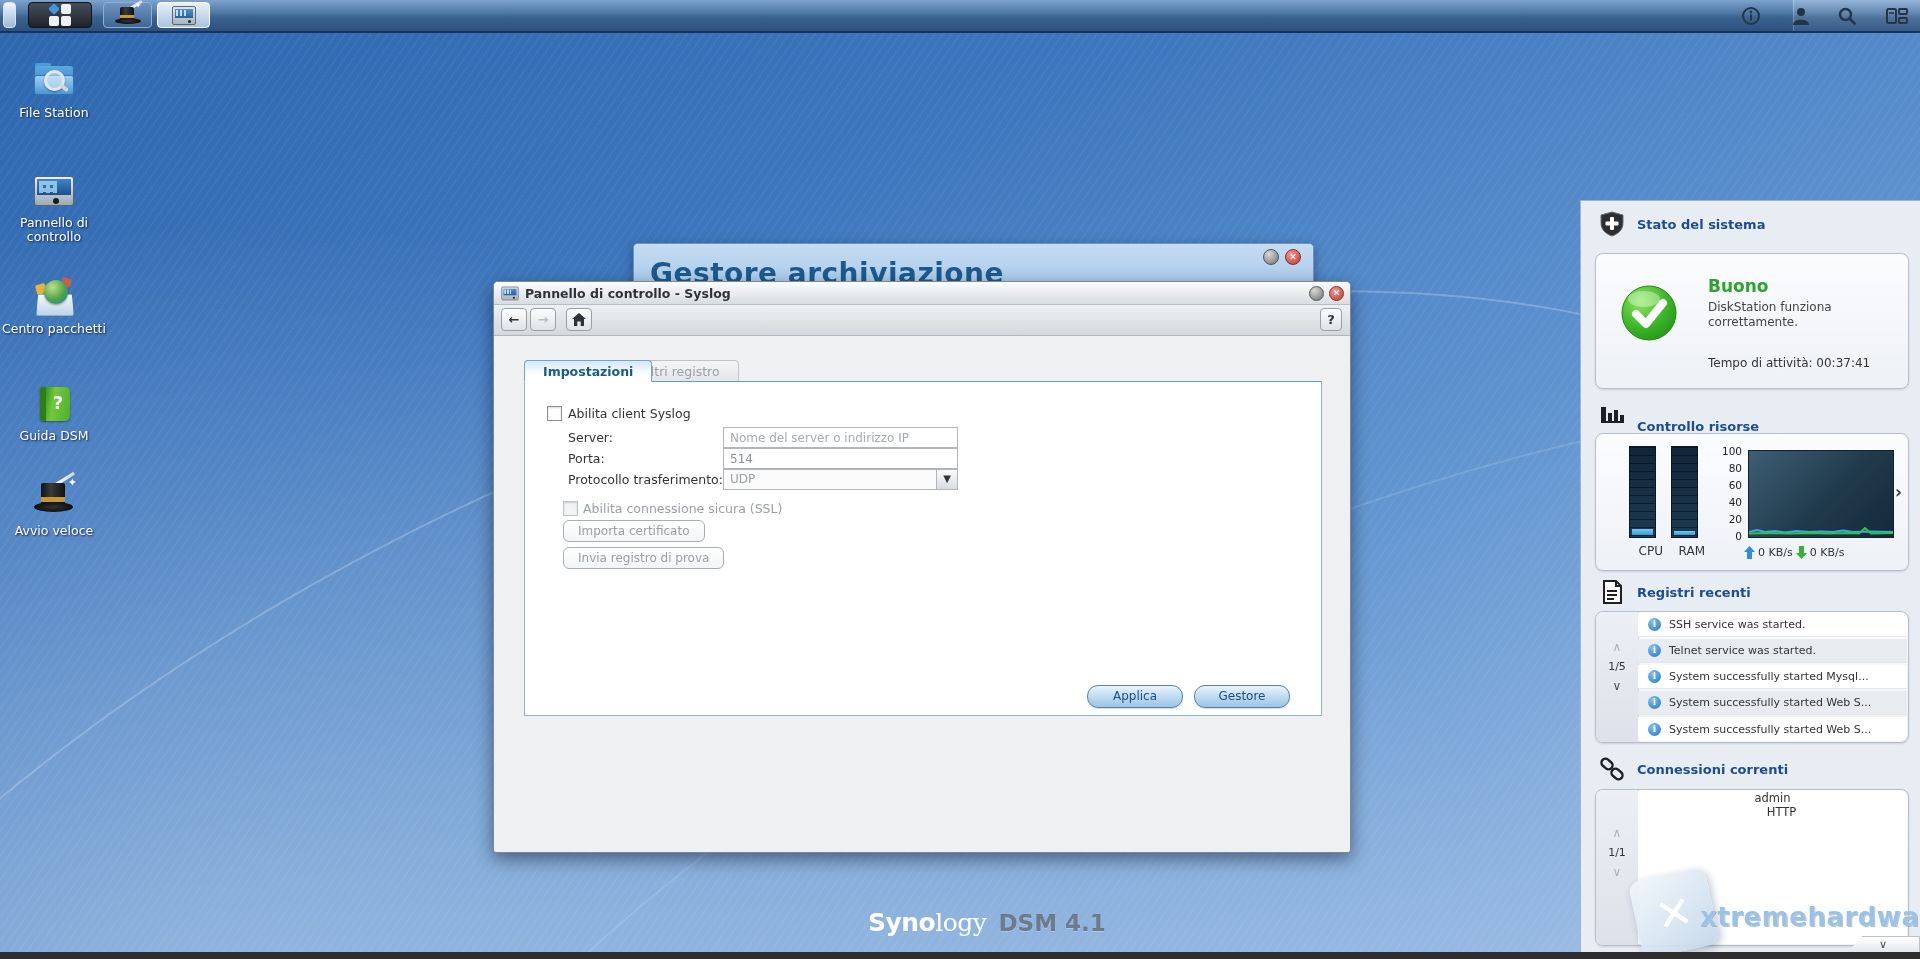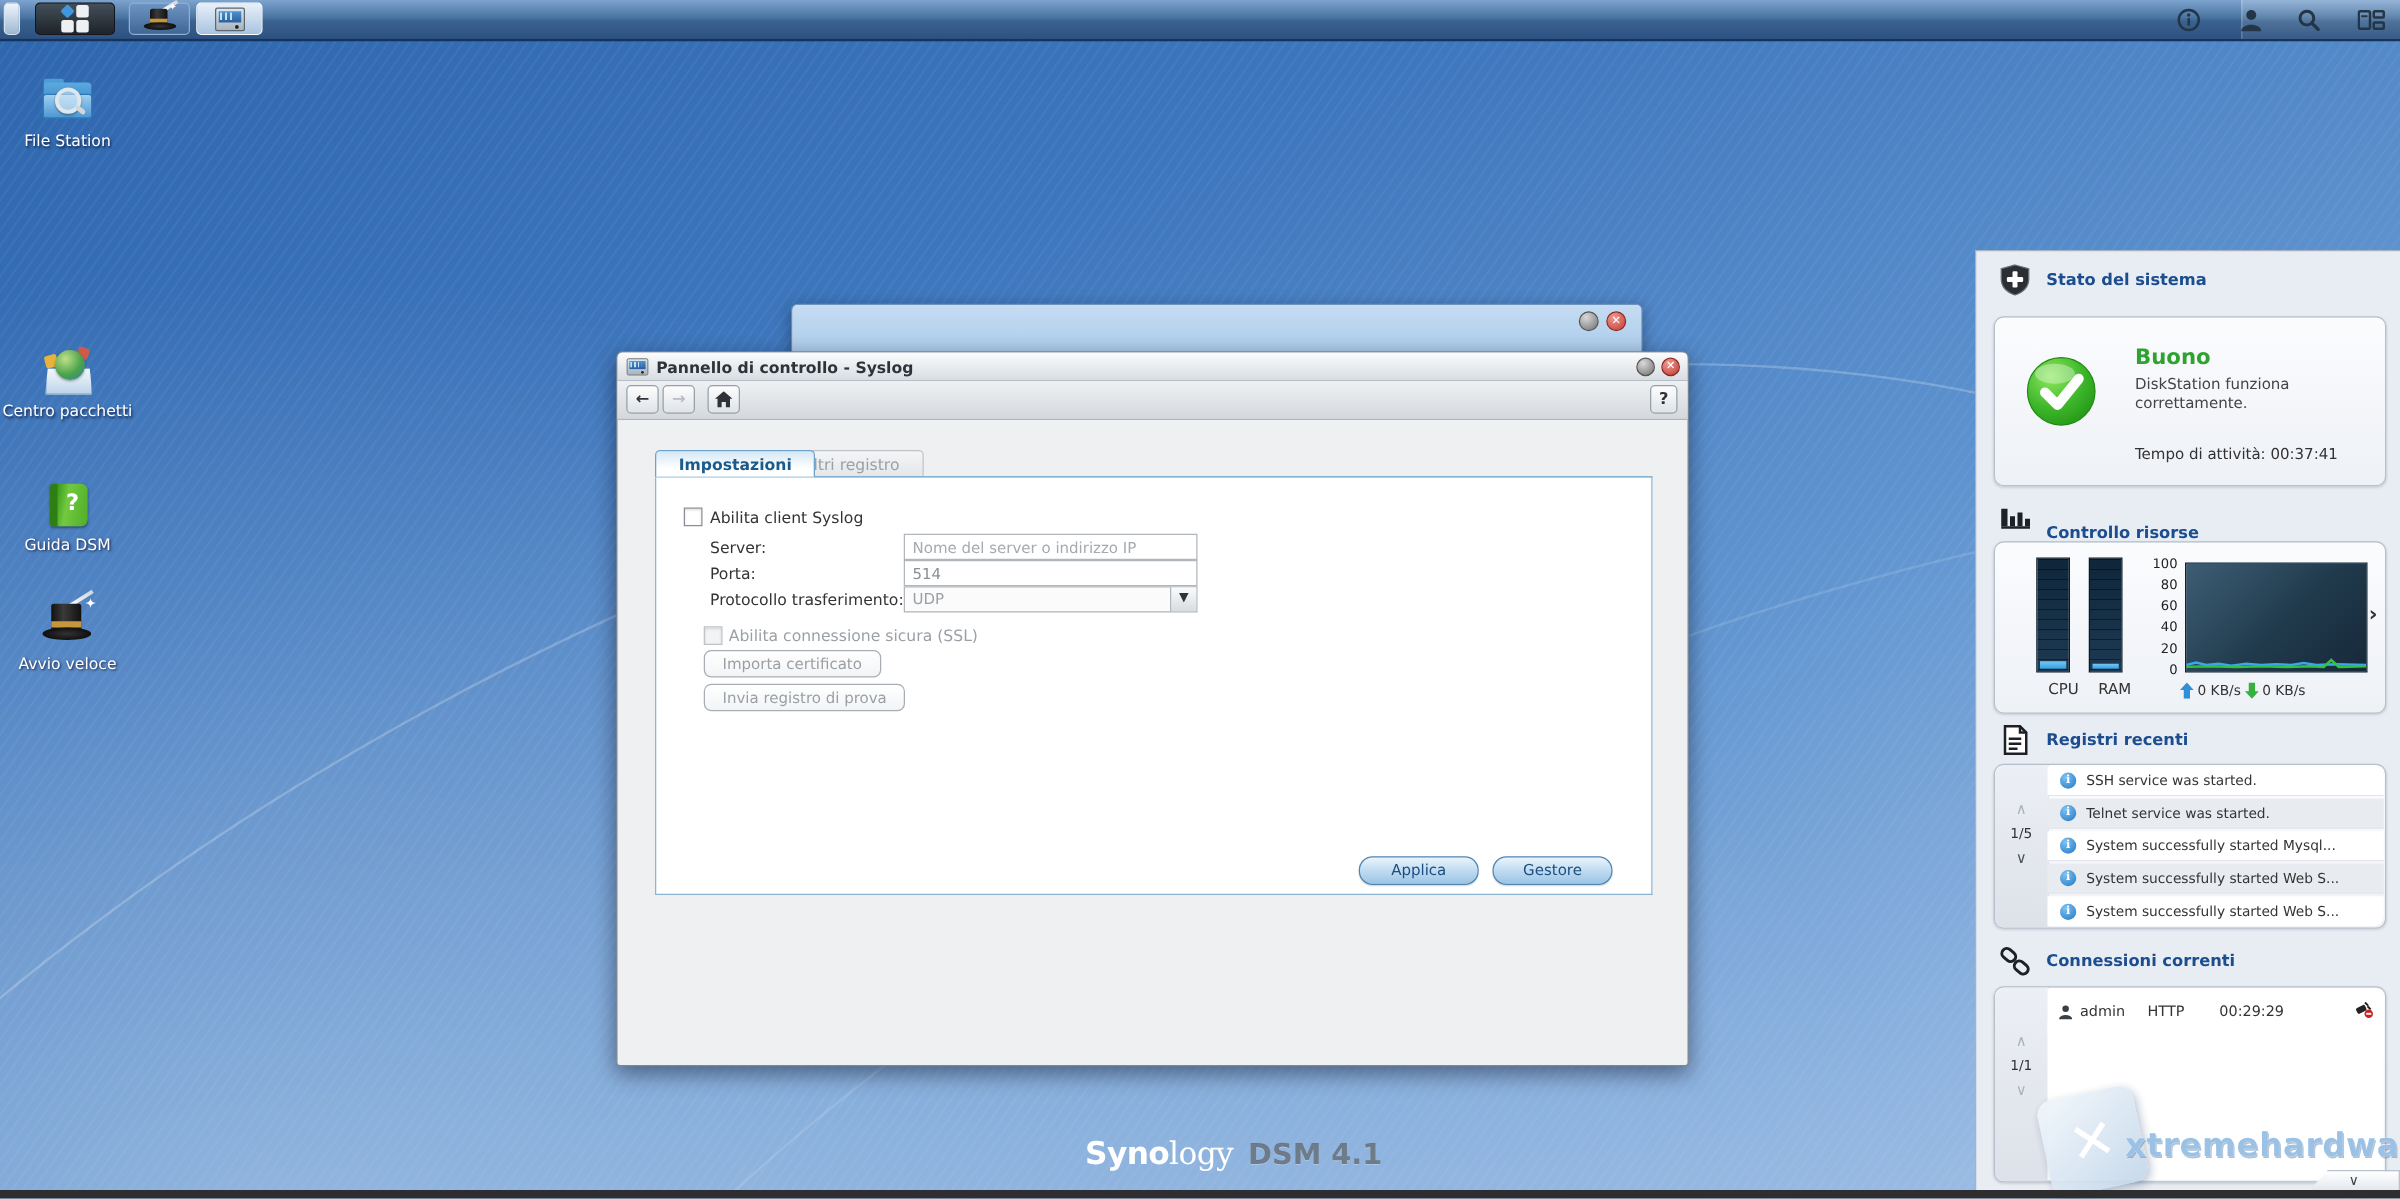--- a/index.html
+++ b/index.html
@@ -111,21 +111,21 @@
   .plot{position:absolute;left:152px;top:16px;width:146px;height:88px;background:linear-gradient(135deg,#3e5e74 0%,#203a4c 55%,#16293a);border:1px solid #0e2230;box-sizing:border-box;}
   .net-legend{position:absolute;top:112px;left:148px;font-size:11px;color:#333;display:flex;align-items:center;gap:3px;text-align:right;}
   .more{position:absolute;right:6px;top:48px;font-size:17px;font-weight:bold;color:#333;}
   .pager{position:absolute;left:0;top:0;bottom:0;width:42px;background:linear-gradient(#eceff4,#dde1e9);border-right:1px solid #cfd4dc;border-radius:8px 0 0 8px;text-align:center;}
   .pg-up{color:#aab2bd;font-size:12px;}
   .pg-dn{color:#4a5560;font-size:12px;}
   .pg-num{color:#333;font-size:11px;margin:6px 0;}
   .logrow{position:absolute;left:42px;right:1px;height:24px;border-bottom:1px solid #e3e6eb;display:flex;align-items:center;gap:8px;padding-left:10px;background:#fff;font-size:11px;color:#333;box-sizing:border-box;}
   .logrow.alt{background:#e8ebf0;}
   .info-dot{width:13px;height:13px;border-radius:50%;background:radial-gradient(circle at 35% 28%,#7fc2f2,#1f77c4);color:#fff;font-size:9px;font-weight:bold;font-family:"DejaVu Serif",serif;text-align:center;line-height:13px;flex:0 0 13px;}
-  .conrow{position:absolute;left:42px;right:1px;top:1px;height:26px;background:#fff;display:flex;align-items:center;font-size:11.5px;color:#333;padding:18px 8px;box-sizing:border-box;border-radius:0 8px 0 0;}
+  .conrow{position:absolute;left:42px;right:1px;top:1px;height:26px;background:#fff;display:flex;align-items:center;font-size:11.5px;color:#333;padding:0 8px;box-sizing:border-box;border-radius:0 8px 0 0;flex-direction:column;}
   .con-white{position:absolute;left:42px;right:1px;top:27px;bottom:1px;background:#fff;border-radius:0 0 8px 0;}
   
   .wm-text{font-size:26px;font-weight:bold;color:rgba(150,190,228,.95);text-shadow:0 0 1px #fff,1px 1px 0 rgba(90,130,175,.5);letter-spacing:.5px;}
   .wm-tile{width:78px;height:78px;background:linear-gradient(145deg,#f2f7fc,#c3d7ea);border-radius:12px;transform:rotate(-12deg);box-shadow:2px 3px 8px rgba(40,70,110,.35);display:flex;align-items:center;justify-content:center;color:#fff;font-size:44px;font-weight:bold;opacity:.92;}
   .collapse-tab{left:1846px;top:936px;width:72px;height:17px;background:linear-gradient(#ffffff,#dfe5ec);border:1px solid #b9c2ce;border-bottom:none;clip-path:polygon(22% 0,100% 0,100% 100%,0 100%);text-align:center;line-height:15px;font-size:11px;color:#444;}
   .bottombar{left:0;top:952px;width:1920px;height:7px;background:#2e2e30;}
   
   .logo{left:868px;top:908px;height:30px;display:flex;align-items:baseline;color:#fff;}
   .logo .b{font-size:25px;font-weight:bold;letter-spacing:-.5px;}
   .logo .s{font-size:25px;font-family:"DejaVu Serif",serif;letter-spacing:-.5px;}
@@ -199,20 +199,29 @@
   <div class="abs dicon" style="left:2px;top:62px;">
     <div class="art">
       <div class="fs-tab"></div>
         <div class="fs-back"></div>
         <div class="fs-front"></div>
         <div class="fs-mag"></div>
         <div class="fs-handle"></div>
     </div>
     <div class="lbl">File Station</div>
   </div>
+  <div class="abs dicon" style="left:2px;top:172px;">
+    <div class="art">
+      <div class="cp-body"></div>
+        <div class="cp-scr"></div>
+        <div class="cp-grid"></div>
+        <div class="cp-knob"></div>
+    </div>
+    <div class="lbl">Pannello di controllo</div>
+  </div>
   <div class="abs dicon" style="left:2px;top:278px;">
     <div class="art">
       <div class="pk-bit1"></div>
         <div class="pk-bit2"></div>
         <div class="pk-box"></div>
         <div class="pk-globe"></div>
     </div>
     <div class="lbl">Centro pacchetti</div>
   </div>
   <div class="abs dicon" style="left:2px;top:385px;">
@@ -229,20 +238,21 @@
         <div class="hat-cyl"></div>
         <div class="hat-band"></div>
         <div class="hat-brim"></div>
         <div class="hat-spark">✦</div>
     </div>
     <div class="lbl">Avvio veloce</div>
   </div>
 
   <div class="abs win-back">
     <div class="wb-title">
+      <div class="wb-h">Gestore archiviazione</div>
       <div style="position:absolute;right:34px;top:5px;" class="sphere sph-min"></div>
       <div style="position:absolute;right:12px;top:5px;" class="sphere sph-close">✕</div>
     </div>
     <div class="wb-tools"></div>
   </div>
 
   <div class="abs dialog">
     <div class="dlg-title">
       <div class="mon" style="transform:scale(.72);margin:-2px;">
         <div class="mon-scr"></div>

